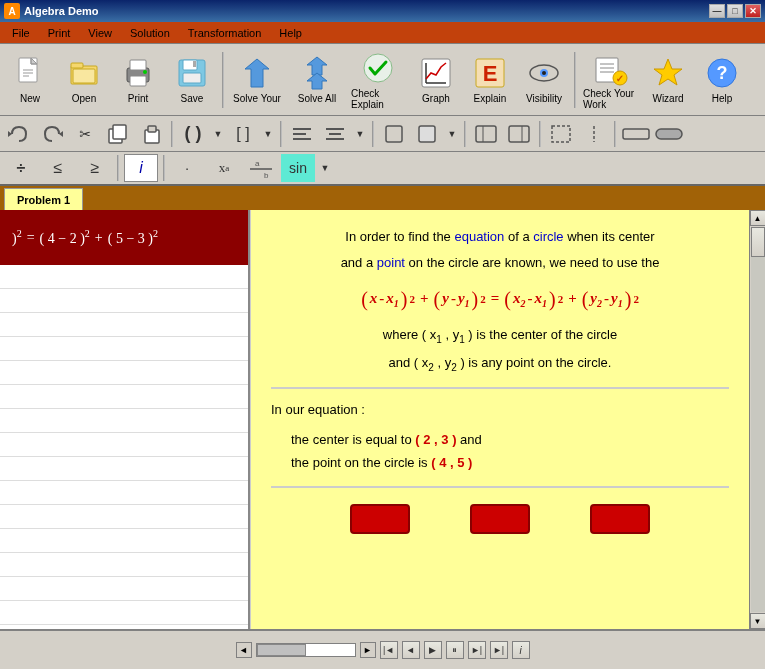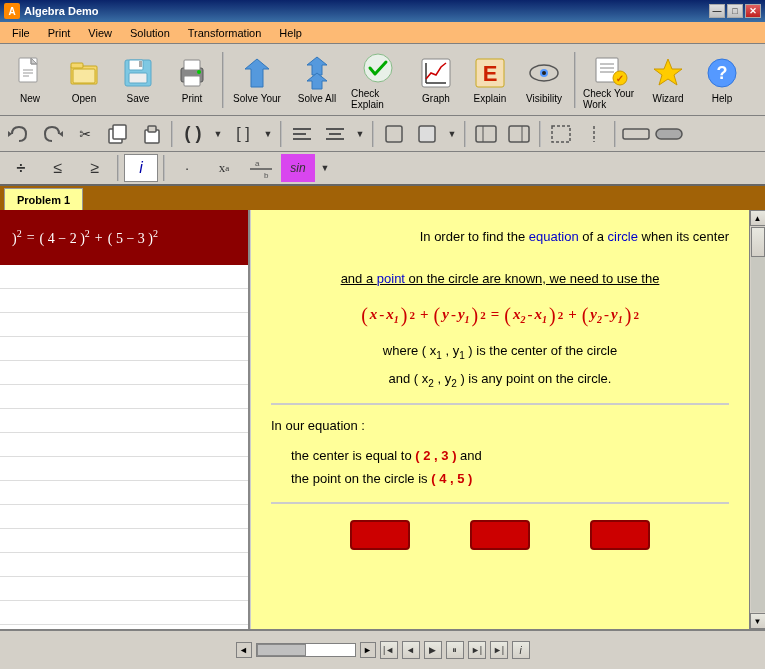--- a/index.html
+++ b/index.html
@@ -18,21 +18,21 @@
       font-weight: bold;
     }
     .title-bar-left { display: flex; align-items: center; gap: 4px; }
     .title-bar-icon { width: 16px; height: 16px; background: #ff8800; border-radius: 2px; display: flex; align-items: center; justify-content: center; font-size: 9px; color: white; font-weight: bold; }
     .title-bar-buttons { display: flex; gap: 2px; }
     .tb-btn { width: 16px; height: 14px; border: 1px solid #aaa; background: linear-gradient(to bottom, #e0e0e0, #c0c0c0); display: flex; align-items: center; justify-content: center; font-size: 9px; cursor: pointer; color: #333; }
     .tb-btn.close { background: linear-gradient(to bottom, #e06060, #c02020); color: white; }
 
     
     .menu-bar {
-      background: #fdba74;
+      background: #c2410c;
       height: 22px;
       display: flex;
       align-items: center;
       border-bottom: 1px solid #808080;
       padding: 0 4px;
       gap: 2px;
     }
     .menu-item {
       padding: 2px 8px;
       cursor: pointer;
@@ -307,39 +307,39 @@
         <rect x="4" y="7" width="12" height="5" rx="1" fill="#f5d76e" stroke="#c8a820" stroke-width="1"></rect>
         <rect x="6" y="13" width="22" height="14" rx="1" fill="#f9e79f" stroke="#c8a820" stroke-width="1"></rect>
       </svg>
     </div>
     <span>Open</span>
   </div>
 
   <div class="tool-btn">
     <div class="tool-icon">
       <svg width="34" height="34" viewBox="0 0 34 34">
+        <rect x="6" y="12" width="22" height="14" rx="2" fill="#888" stroke="#555" stroke-width="1"></rect>
+        <rect x="9" y="4" width="16" height="10" rx="1" fill="white" stroke="#888" stroke-width="1"></rect>
+        <rect x="9" y="20" width="16" height="10" rx="1" fill="white" stroke="#888" stroke-width="1"></rect>
+        <circle cx="24" cy="16" r="2" fill="#00cc00"></circle>
+      </svg>
+    </div>
+    <span>Print</span>
+  </div>
+
+  <div class="tool-btn">
+    <div class="tool-icon">
+      <svg width="34" height="34" viewBox="0 0 34 34">
         <rect x="4" y="4" width="26" height="26" rx="2" fill="#7ec8e3" stroke="#5ba8c8" stroke-width="1"></rect>
         <rect x="8" y="4" width="14" height="10" rx="1" fill="#fff" stroke="#5ba8c8" stroke-width="1"></rect>
         <rect x="8" y="17" width="18" height="10" rx="1" fill="#eee" stroke="#5ba8c8" stroke-width="1"></rect>
         <rect x="18" y="5" width="3" height="6" fill="#aaa"></rect>
       </svg>
     </div>
     <span>Save</span>
-  </div>
-
-  <div class="tool-btn">
-    <div class="tool-icon">
-      <svg width="34" height="34" viewBox="0 0 34 34">
-        <rect x="6" y="12" width="22" height="14" rx="2" fill="#888" stroke="#555" stroke-width="1"></rect>
-        <rect x="9" y="4" width="16" height="10" rx="1" fill="white" stroke="#888" stroke-width="1"></rect>
-        <rect x="9" y="20" width="16" height="10" rx="1" fill="white" stroke="#888" stroke-width="1"></rect>
-        <circle cx="24" cy="16" r="2" fill="#00cc00"></circle>
-      </svg>
-    </div>
-    <span>Print</span>
   </div>
 
   <div class="separator"></div>
 
   <div class="tool-btn" style="width:58px;">
     <div class="tool-icon">
       <svg width="36" height="36" viewBox="0 0 36 36">
         <polygon points="18,4 30,14 24,14 24,32 12,32 12,14 6,14" fill="#5599dd" stroke="#3377bb" stroke-width="1"></polygon>
       </svg>
     </div>
@@ -548,21 +548,21 @@
   <div class="tb2-sep"></div>
   <div class="tb3-btn" style="font-size:14px;">·</div>
   <div class="tb3-btn" style="font-size:13px; font-family: 'Times New Roman', serif;">x<sub style="font-size:9px;">a</sub></div>
   <div class="tb3-btn">
     <svg width="26" height="22" viewBox="0 0 26 22">
         <text x="7" y="9" font-size="8" fill="#555">a</text>
         <line x1="2" y1="12" x2="24" y2="12" stroke="#555" stroke-width="1.5"></line>
         <text x="16" y="21" font-size="8" fill="#555">b</text>
       </svg>
   </div>
-  <div class="tb3-btn" style="font-size:12px; background:#d946ef;font-style:italic;">sin</div>
+  <div class="tb3-btn" style="font-size:14px; background:#5eead4;">sin</div>
   <div class="tb3-btn" style="width:14px; font-size:9px;">▼</div>
 </div>
 
 <div class="tab-bar">
   <div class="tab">Problem 1</div>
 </div>
 
 <div class="main-area">
 
   <div class="left-panel">
@@ -589,24 +589,24 @@
       <div class="line-row"></div>
       <div class="line-row"></div>
       <div class="line-row"></div>
       <div class="line-row"></div>
       <div class="line-row"></div>
       <div class="line-row"></div>
     </div>
   </div>
 
   <div class="right-panel">
-    <p style="text-align:right; margin-bottom: 20px;">
+    <p style="text-align:center; margin-bottom: 4px;">
       In order to find the <span class="highlight-blue">equation</span> of a <span class="highlight-blue">circle</span> when its center
     </p>
-    <p style="text-align:center; margin-bottom: 4px; text-decoration: underline;">
+    <p style="text-align:center; margin-bottom: 4px;">
       and a <span class="highlight-blue">point</span> on the circle are known, we need to use the
     </p>
 
     <div class="formula-container">
       <span class="paren">(</span>
       <span style="font-style:italic;">x</span>
       <span> - </span>
       <span style="font-style:italic;">x<sub style="font-size:10px;">1</sub></span>
       <span class="paren">)</span>
       <sup style="font-size:11px;">2</sup>

